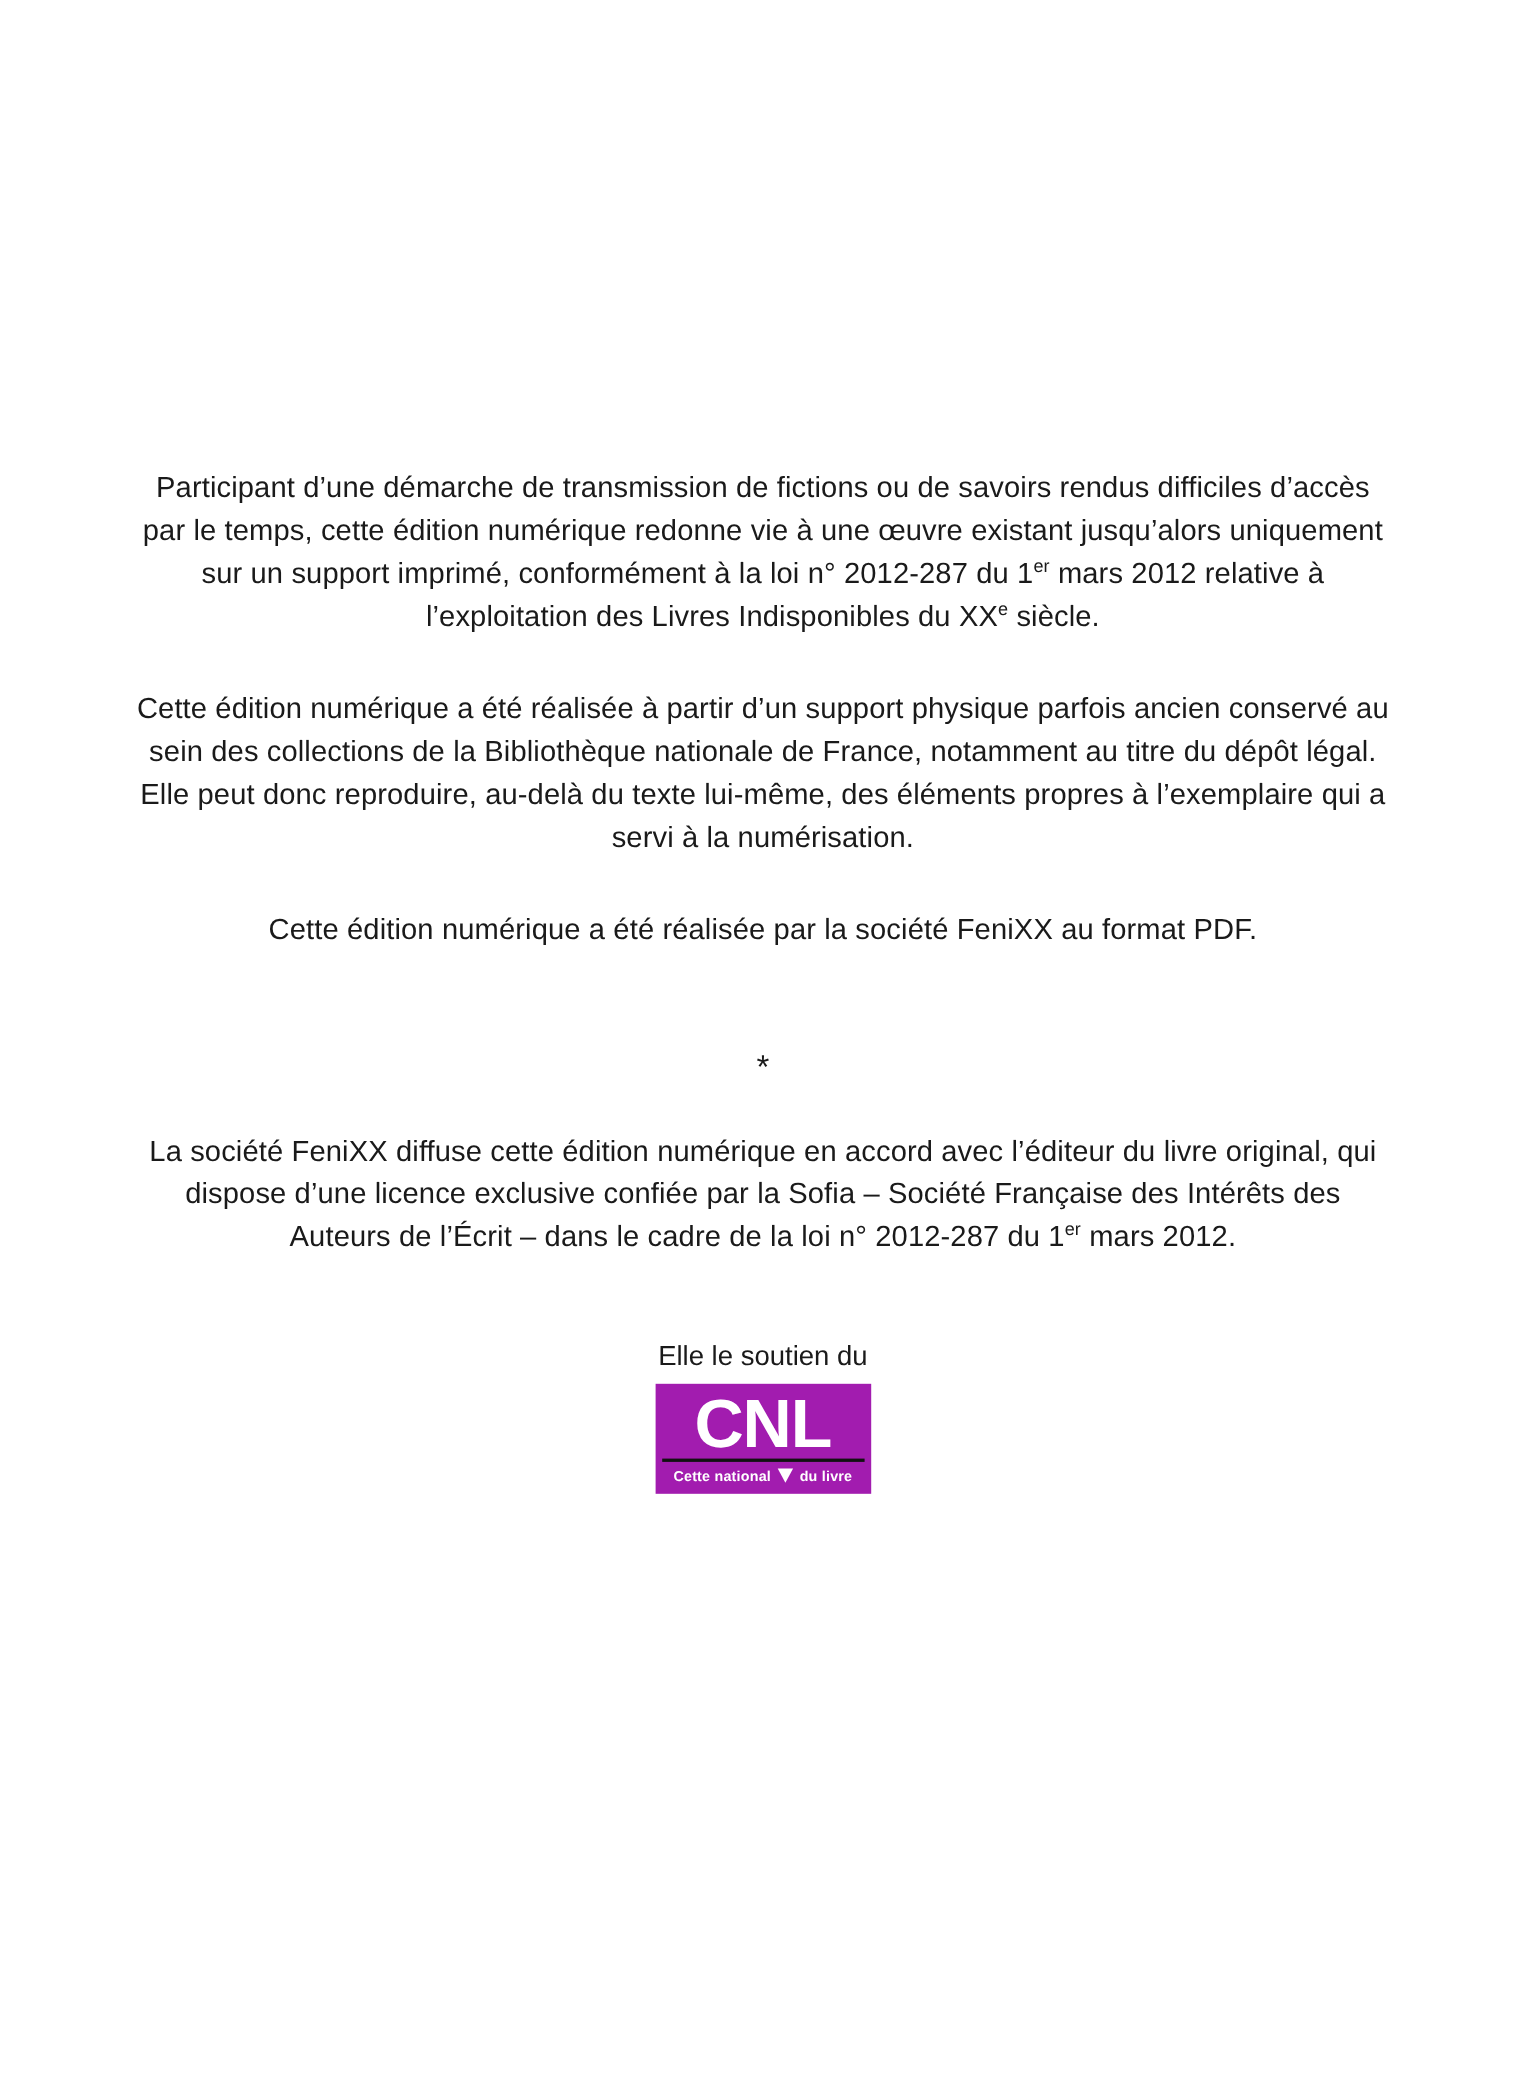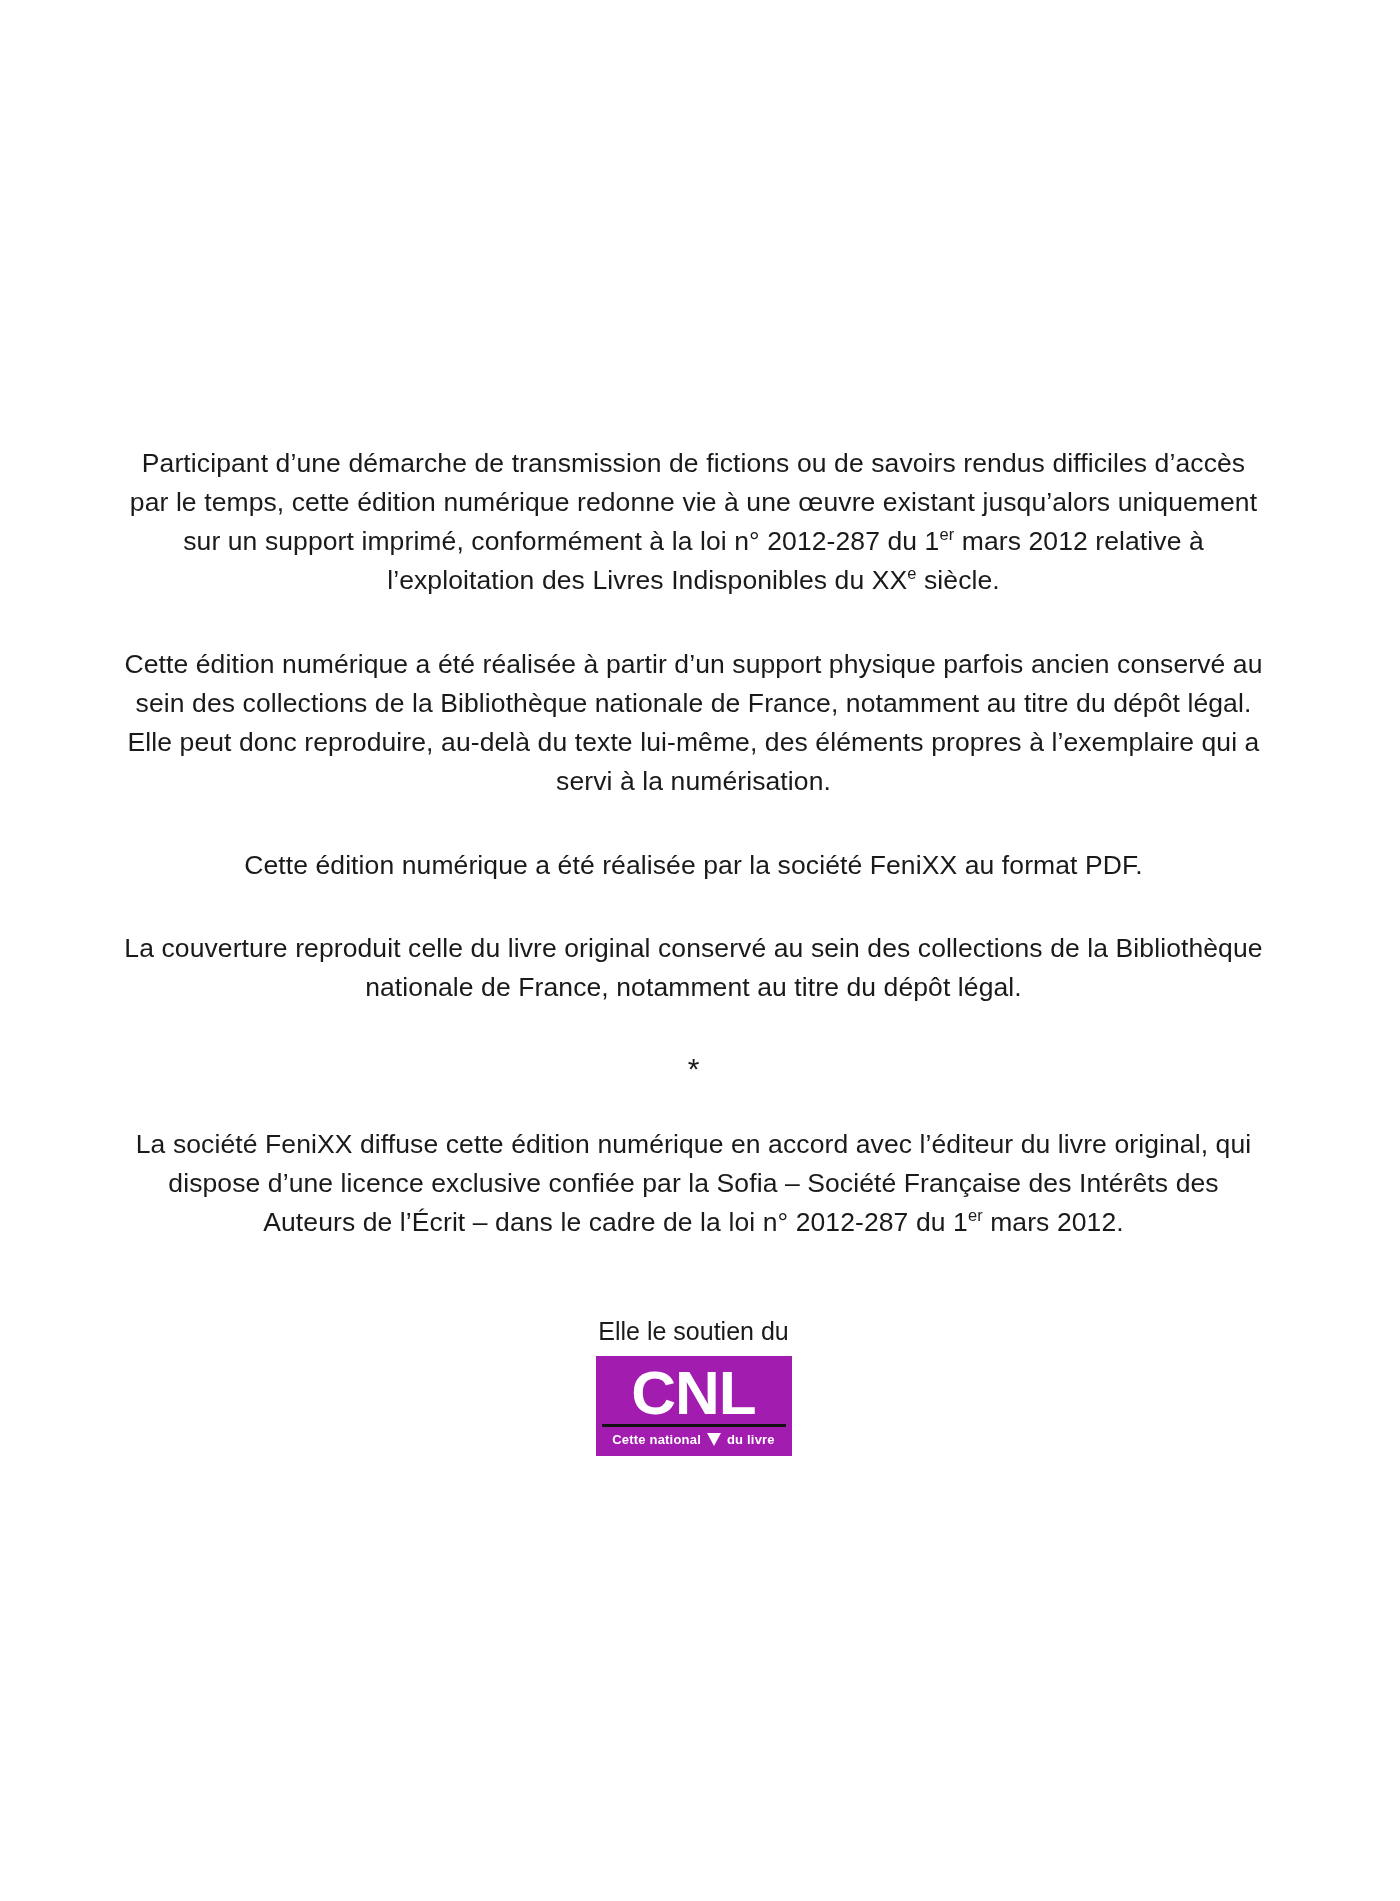--- a/index.html
+++ b/index.html
@@ -21,21 +21,20 @@
     box-sizing: border-box;
     padding: 0;
     position: relative;
   }
   .content {
     position: absolute;
     left: 0;
     right: 13px;
     top: 424px;
     text-align: center;
-    margin-top: 20px;
   }
   p.para {
     margin: 0 auto;
     width: 1140px;
     font-size: 26.5px;
     line-height: 39px;
     text-align: center;
     color: #1a1a1a;
     letter-spacing: 0.1px;
   }
@@ -130,21 +129,20 @@
     <div class="gap-1"></div>
 
     <p class="para">Cette édition numérique a été réalisée à partir d’un support physique parfois ancien conservé au sein des collections de la Bibliothèque nationale de France, notamment au titre du dépôt légal. Elle peut donc reproduire, au-delà du texte lui-même, des éléments propres à l’exemplaire qui a servi à la numérisation.</p>
 
     <div class="gap-2"></div>
 
     <p class="para">Cette édition numérique a été réalisée par la société FeniXX au format PDF.</p>
 
     <div class="gap-3"></div>
 
-    <p class="para">La couverture reproduit celle du livre original conservé au sein des collections de la Bibliothèque nationale de France, notamment au titre du dépôt légal.</p>
 
     <div class="gap-4"></div>
 
     <p class="star">*</p>
 
     <div class="gap-5"></div>
 
     <p class="para">La société FeniXX diffuse cette édition numérique en accord avec l’éditeur du livre original, qui dispose d’une licence exclusive confiée par la Sofia – Société Française des Intérêts des Auteurs de l’Écrit – dans le cadre de la loi n° 2012-287 du 1<sup>er</sup> mars 2012.</p>
 
     <div class="logo-block">

